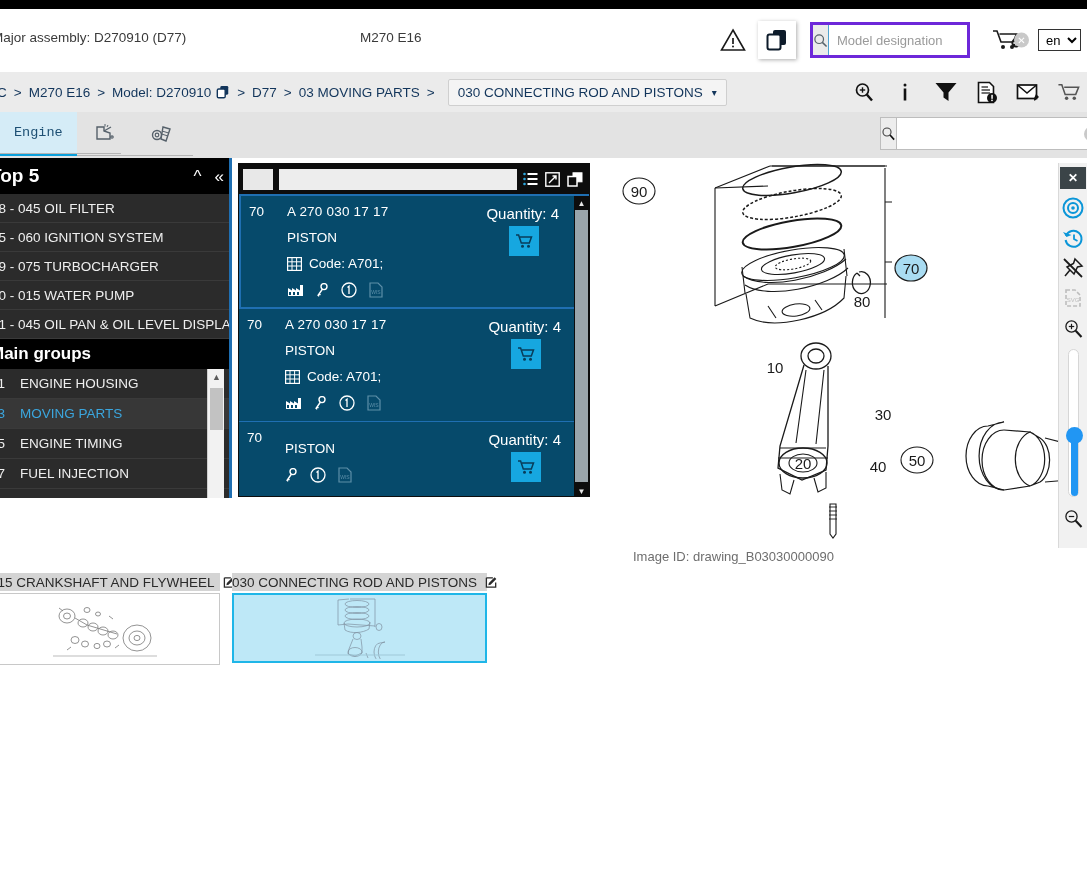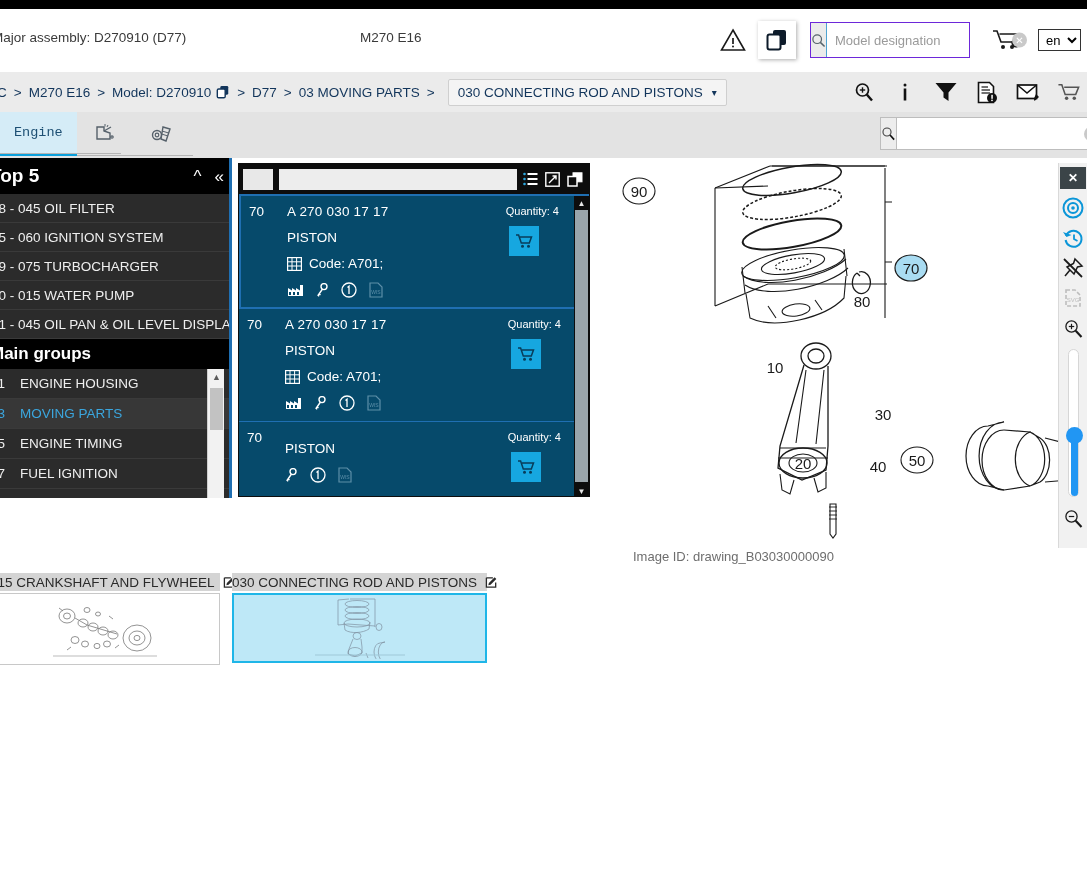--- a/index.html
+++ b/index.html
@@ -37,21 +37,21 @@
   }
   .warn-icon { width: 34px; height: 34px; display:flex; align-items:center; justify-content:center; cursor:pointer; margin-right:8px;}
   .copy-btn {
     width: 38px; height: 38px; background: #ffffff;
     box-shadow: 1px 1px 4px rgba(0,0,0,0.32);
     display: flex; align-items: center; justify-content: center;
     cursor: pointer; margin-right: 14px;
   }
   .searchbox {
     display: flex; align-items: stretch; height: 36px;
-    border: 1px solid #6d28d9; background:#fff; width: 160px; margin-right: 16px;
+    border: 3px solid #6d28d9; background:#fff; width: 160px; margin-right: 16px;
   }
   .searchbox .sbtn {
     width: 38px; background: #ebebeb; border-right: 1px solid #4fa3d1;
     display: flex; align-items: center; justify-content: center; cursor: pointer;
   }
   .searchbox .sinput {
     flex: 1; border: none; outline: none; font-size: 13px;
     padding: 0 22px 0 8px; color: #333; background: transparent;
     font-family: "Liberation Sans", sans-serif;
   }
@@ -191,21 +191,21 @@
   .prow .pos { position: absolute; left: 8px; top: 8px; font-size: 13.5px; color: #fff; }
   .prow .pinfo { margin-left: 46px; }
   .prow .pnum { font-size: 13.5px; color: #fff; letter-spacing: 0.2px; }
   .prow .pname { font-size: 13.5px; color: #fff; margin-top: 11px; }
   .prow .pcode {
     font-size: 13.5px; color: #fff; margin-top: 11px; display: flex; align-items: center; gap: 7px;
   }
   .prow .picons { margin-top: 11px; display: flex; align-items: center; gap: 12px; }
   .prow .picons span { cursor: pointer; display: flex; align-items:center;}
   .prow .qty {
-    position: absolute; right: 28px; top: 9px; font-size: 11px; color: #fff;
+    position: absolute; right: 28px; top: 9px; font-size: 15px; color: #fff;
     text-align: right;
   }
   .prow .cartbtn {
     position: absolute; right: 48px; top: 30px; width: 30px; height: 30px;
     background: #16a7e0; display: flex; align-items: center; justify-content: center;
     cursor: pointer;
   }
   .parts-scroll {
     position: absolute; right: 0; top: 0; width: 15px; height: 302px;
     background: #0d0d0d;
@@ -465,21 +465,21 @@
       <div class="sb-grow sel">
         <span class="num">03</span>
         <span>MOVING PARTS</span>
       </div>
       <div class="sb-grow">
         <span class="num">05</span>
         <span>ENGINE TIMING</span>
       </div>
       <div class="sb-grow">
         <span class="num">07</span>
-        <span>FUEL IGNITION</span>
+        <span>FUEL INJECTION</span>
       </div>
       <div class="sb-grow" style="border-bottom:none;">
         <span class="num">09</span>
         <span>AIR CLEANER AND ENGINE</span>
       </div>
 
       <div class="sb-scroll">
         <span class="arrow-u">▲</span>
         <div class="thumb"></div>
 

